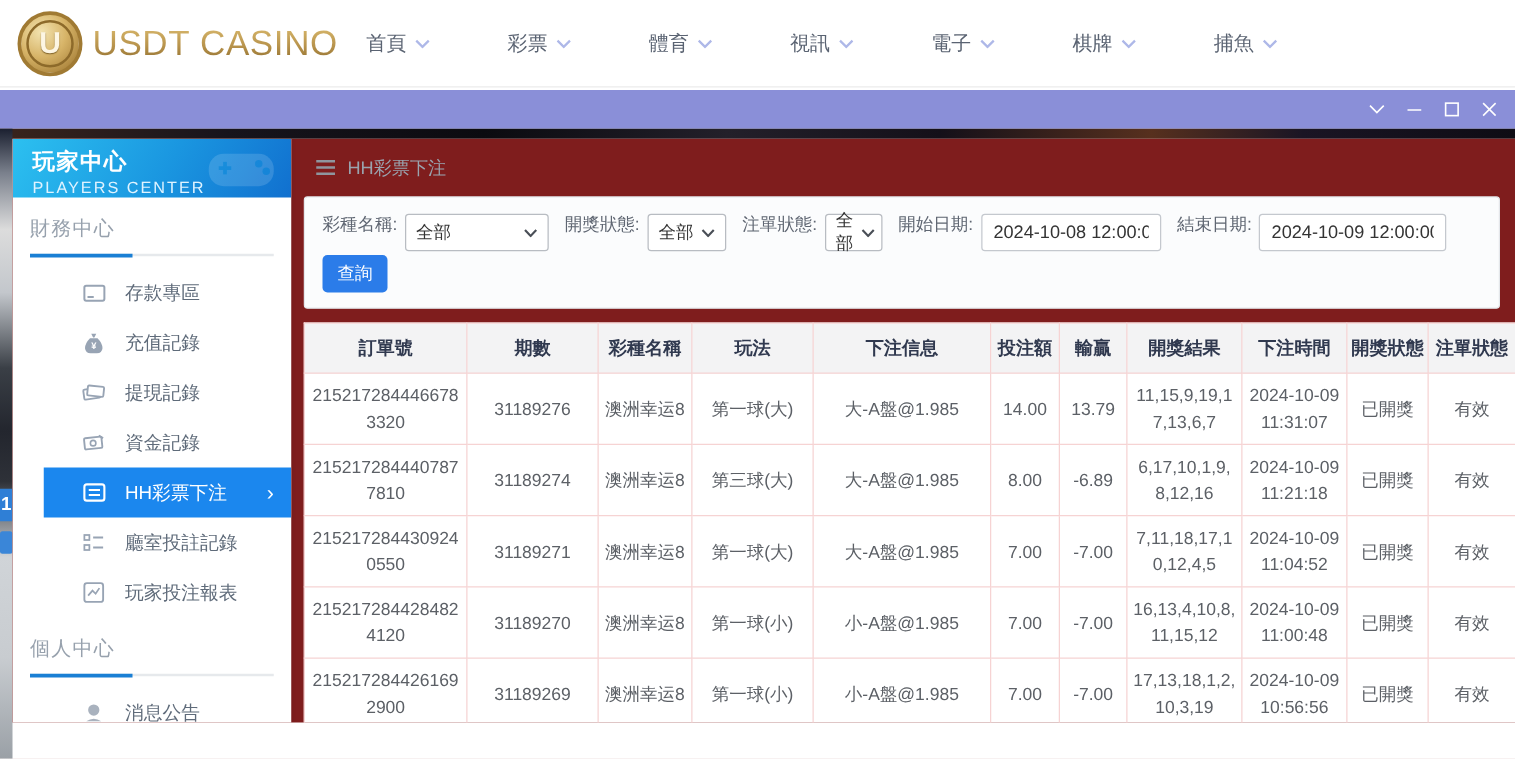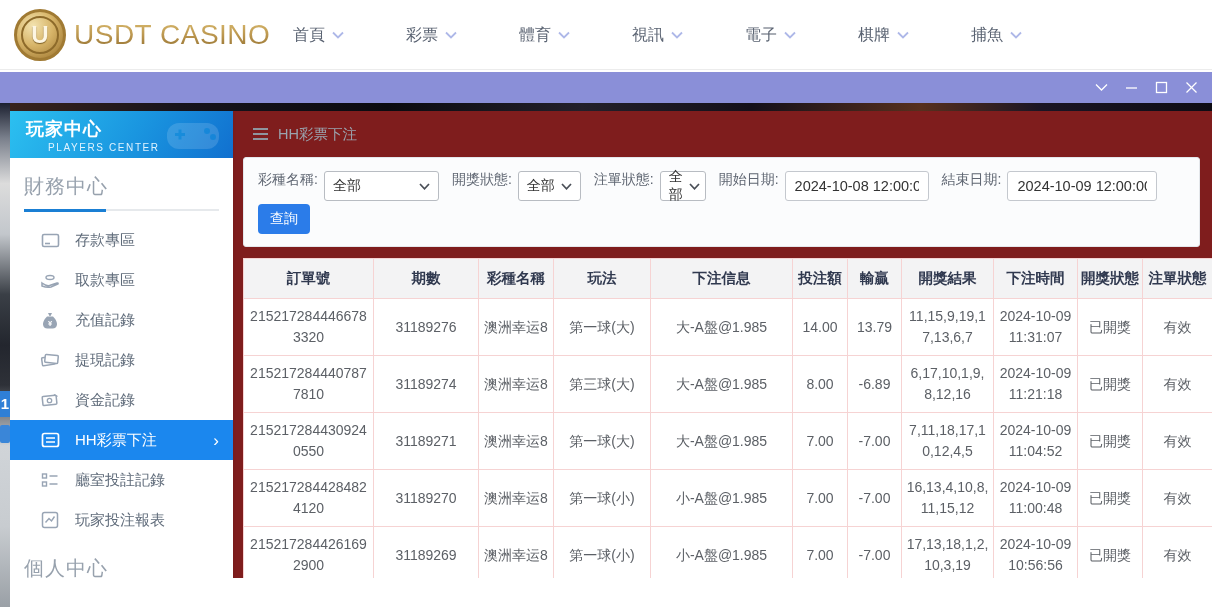--- a/index.html
+++ b/index.html
@@ -44,30 +44,30 @@
   
   .app { position:absolute; left:10px; top:111px; width:1202px; height:467px;
          background:#7f1d1d; overflow:hidden; }
 
   
   .sidebar { position:absolute; left:0; top:0; width:223px; height:496px; background:#fff;
              box-shadow:1px 0 3px rgba(0,0,0,.06); overflow:hidden; }
   .sb-header { height:47px; background:linear-gradient(120deg,#2cc0f0 0%,#1a96e0 55%,#1170cf 100%);
                padding:6px 0 0 16px; position:relative; overflow:hidden; }
   .sb-title { color:#fff; font-size:18px; font-weight:700; letter-spacing:1px; }
-  .sb-sub { color:#dff3ff; font-size:10px; letter-spacing:1.6px; margin-top:1px;margin-left:22px; }
+  .sb-sub { color:#dff3ff; font-size:13px; letter-spacing:1.6px; margin-top:1px; }
   .sb-gamepad { position:absolute; right:8px; top:4px; opacity:.4; }
   .sb-section { margin:15px 14px 0 14px; }
-  .sb-section-title { font-size:20px; color:#97a1ad; letter-spacing:1px; }
+  .sb-section-title { font-size:16px; color:#97a1ad; letter-spacing:1px; }
   .sb-underline { margin-top:9px; height:2px; background:#e6e9ec; position:relative; }
   .sb-underline::before { content:""; position:absolute; left:0; top:0; width:82px; height:3px;
                           margin-top:-.5px; background:#1a7fd4; }
   .sb-items { margin-top:9px; }
   .sb-item { height:40px; display:flex; align-items:center; padding-left:30px; cursor:pointer;
-             font-size:15px; color:#5f6b7a; position:relative; }
+             font-size:15px; color:#5f6b7a; position:relative;margin-left:25px; }
   .sb-item .ic { width:20px; height:20px; margin-right:15px; display:flex; align-items:center; justify-content:center; }
   .sb-item.active { background:#1b87ee; color:#fff; }
   .sb-item.active .arrow { position:absolute; right:14px; color:#fff; font-size:17px; line-height:1; }
 
   
   .main { position:absolute; left:223px; top:0; width:979px; height:496px; }
   .breadcrumb { height:46px; display:flex; align-items:center; padding-left:20px; gap:10px; }
   .hamburger { width:15px; display:flex; flex-direction:column; gap:3px; }
   .hamburger span { height:2px; background:#8f959e; }
   .crumb-text { font-size:14.5px; color:#9aa3ae; }
@@ -229,29 +229,20 @@
 
     <div class="sb-items">
       <div class="sb-item">
         <span class="ic">
           <svg width="19" height="19" viewBox="0 0 19 19">
               <rect x="1.5" y="3.5" width="16" height="12" rx="1.5" fill="none" stroke="#98a4b4" stroke-width="1.6"></rect>
               <line x1="4" y1="12.5" x2="9" y2="12.5" stroke="#98a4b4" stroke-width="1.6"></line>
             </svg>
         </span>
         <span>存款專區</span>
-      </div>
-      <div class="sb-item">
-        <span class="ic">
-          <svg width="20" height="19" viewBox="0 0 20 19">
-              <path d="M2 12 q5 4 9 2 l6 -2 q1.5 -.5 1 1 l-7 3 q-4 1 -9 -1 z" fill="none" stroke="#98a4b4" stroke-width="1.5"></path>
-              <ellipse cx="10" cy="6.5" rx="4" ry="2" fill="none" stroke="#98a4b4" stroke-width="1.4"></ellipse>
-            </svg>
-        </span>
-        <span>取款專區</span>
       </div>
       <div class="sb-item">
         <span class="ic">
           <svg width="18" height="19" viewBox="0 0 18 19">
               <path d="M7 2 h4 l-1.5 3 h-1 z" fill="#98a4b4"></path>
               <path d="M6 5.5 h6 q4 4 4 8 a4.5 4.5 0 0 1 -4.5 4 h-5 A4.5 4.5 0 0 1 2 13.5 q0 -4 4 -8 z" fill="#98a4b4"></path>
               <text x="9" y="14.5" font-size="7.5" fill="#fff" text-anchor="middle" font-weight="bold">¥</text>
             </svg>
         </span>
         <span>充值記錄</span>

